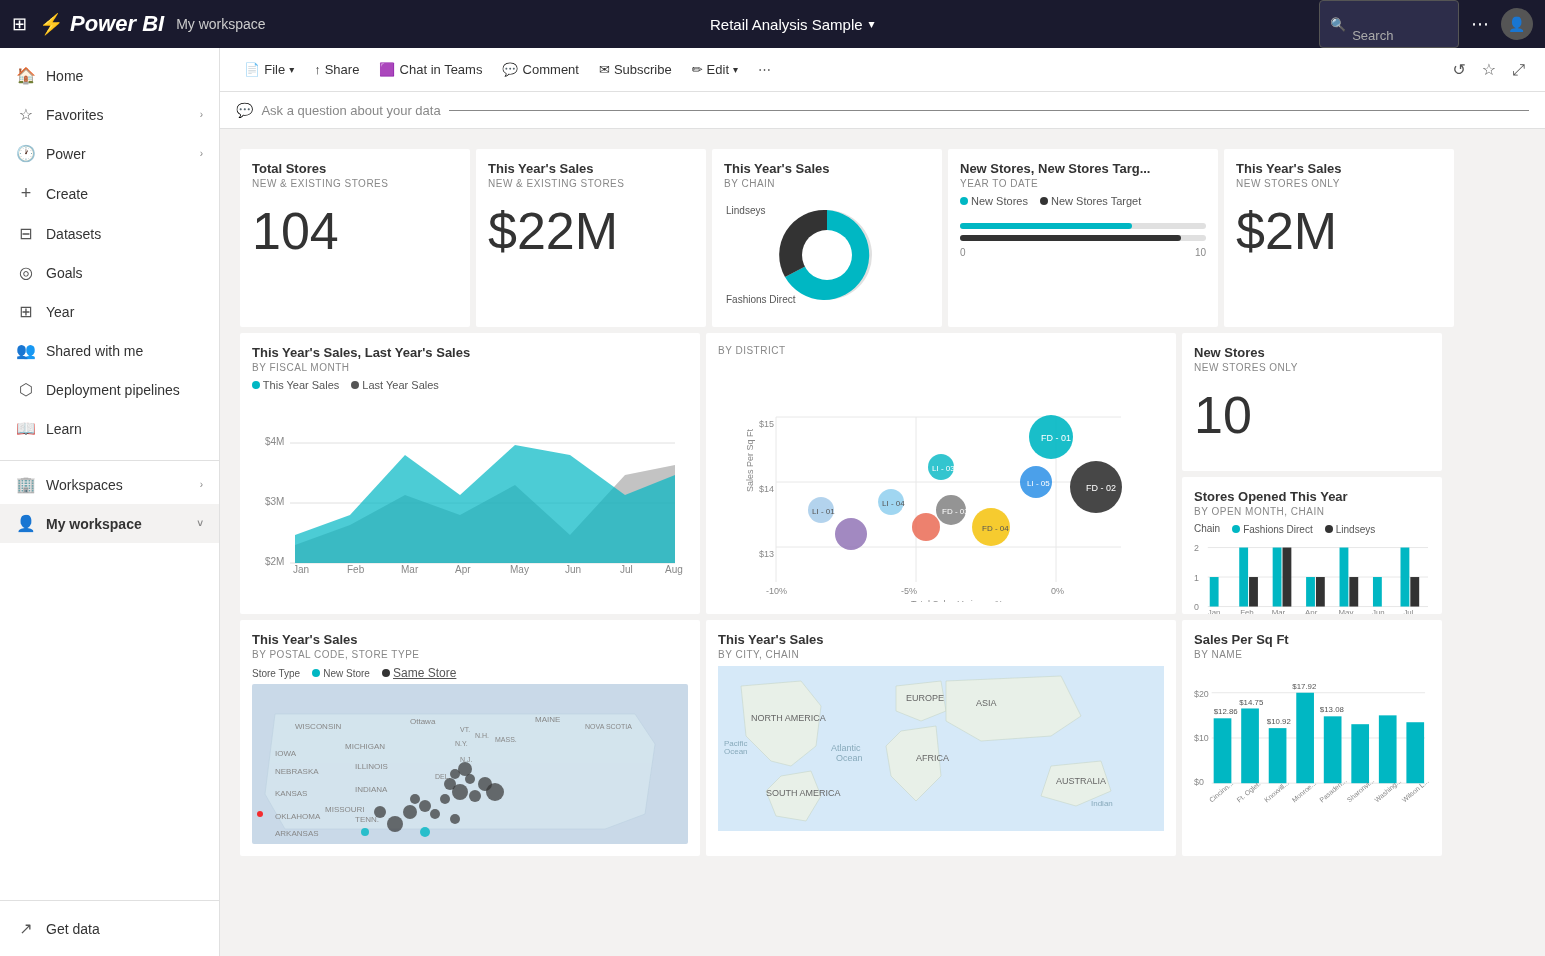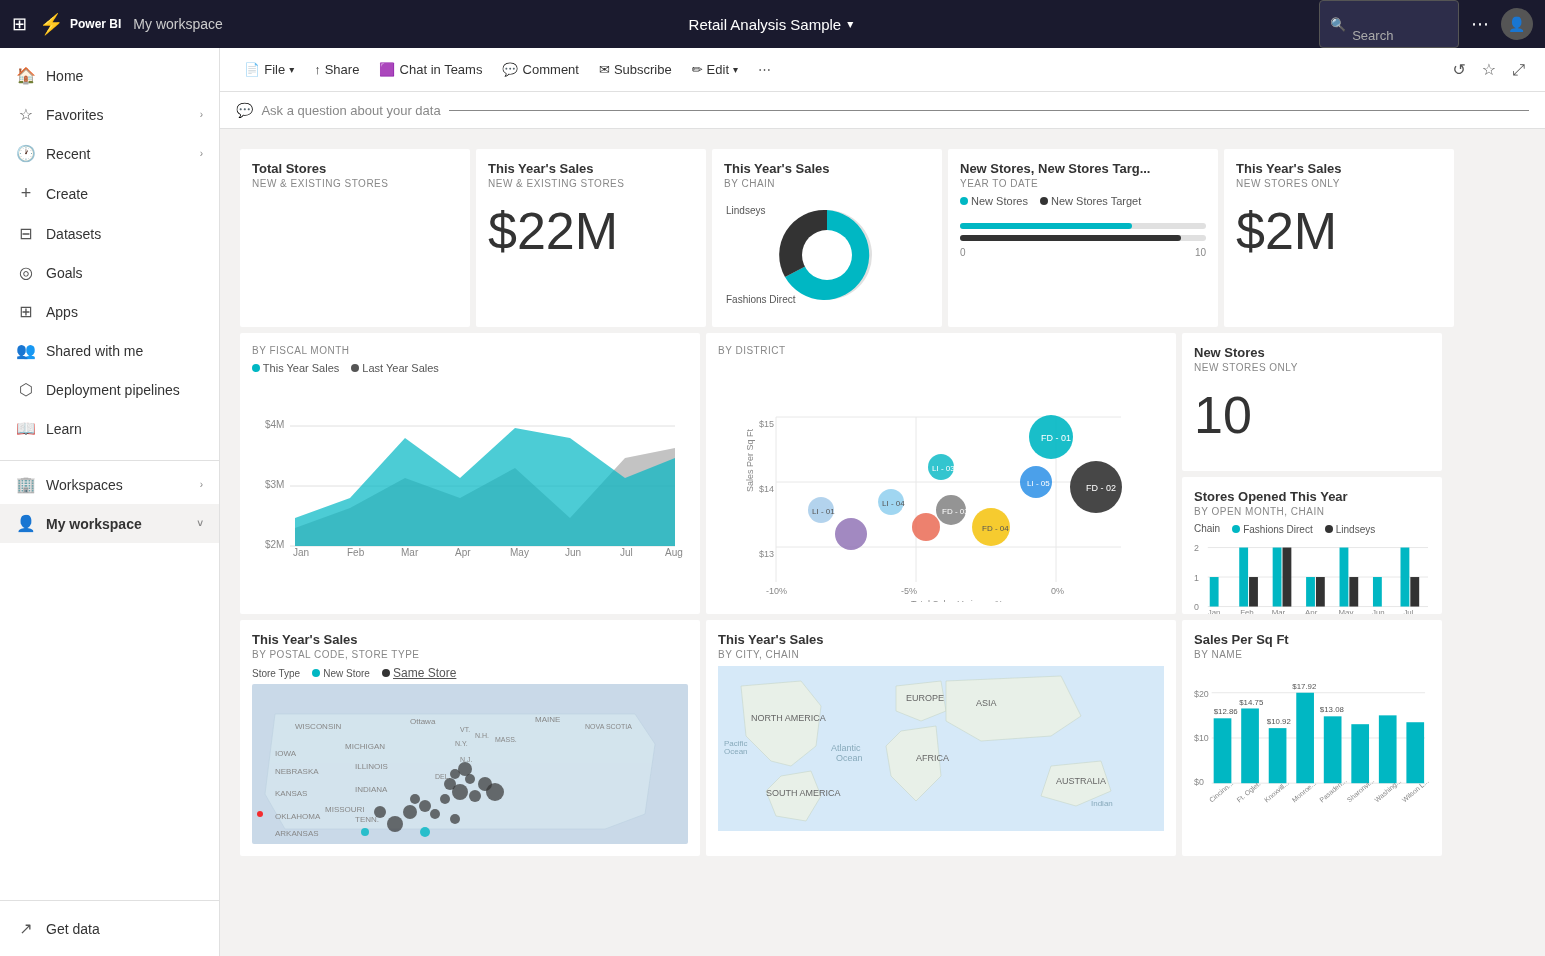--- a/index.html
+++ b/index.html
@@ -12,21 +12,21 @@
       height: 48px;
       display: flex;
       align-items: center;
       padding: 0 12px;
       gap: 12px;
       flex-shrink: 0;
     }
     .top-nav-grid-icon { font-size: 18px; cursor: pointer; }
     .top-nav-brand { display: flex; align-items: center; gap: 6px; }
     .top-nav-brand-icon { color: #f2c811; font-size: 20px; font-weight: bold; }
-    .top-nav-brand-text { color: white; font-size: 12px; font-weight: 600; }
+    .top-nav-brand-text { color: white; font-size: 22px; font-weight: 600; font-style: italic; }
     .top-nav-workspace { color: #ccc; font-size: 14px; }
     .top-nav-title { flex: 1; text-align: center; font-size: 15px; color: white; display: flex; align-items: center; justify-content: center; gap: 6px; cursor: pointer; }
     .top-nav-search { background: #2d2d4a; border: 1px solid #555; border-radius: 4px; padding: 4px 10px; color: white; font-size: 13px; width: 140px; display: flex; align-items: center; gap: 6px; }
     .top-nav-more { color: white; font-size: 18px; cursor: pointer; }
     .top-nav-avatar { width: 32px; height: 32px; background: #555; border-radius: 50%; display: flex; align-items: center; justify-content: center; color: white; font-size: 14px; }
 
     
     .main-layout { display: flex; flex: 1; overflow: hidden; }
 
     
@@ -182,38 +182,38 @@
         <span class="sidebar-item-icon">🏠</span>
         <span class="sidebar-item-label">Home</span>
       </div>
       <div class="sidebar-item">
         <span class="sidebar-item-icon">☆</span>
         <span class="sidebar-item-label">Favorites</span>
         <span class="sidebar-item-chevron">›</span>
       </div>
       <div class="sidebar-item">
         <span class="sidebar-item-icon">🕐</span>
-        <span class="sidebar-item-label">Recent</span>
+        <span class="sidebar-item-label">Power</span>
         <span class="sidebar-item-chevron">›</span>
       </div>
       <div class="sidebar-item">
         <span class="sidebar-item-icon" style="font-size:18px; font-weight:300;">+</span>
         <span class="sidebar-item-label">Create</span>
       </div>
       <div class="sidebar-item">
         <span class="sidebar-item-icon">⊟</span>
         <span class="sidebar-item-label">Datasets</span>
       </div>
       <div class="sidebar-item">
         <span class="sidebar-item-icon">◎</span>
         <span class="sidebar-item-label">Goals</span>
       </div>
       <div class="sidebar-item">
         <span class="sidebar-item-icon">⊞</span>
-        <span class="sidebar-item-label">Apps</span>
+        <span class="sidebar-item-label">Year</span>
       </div>
       <div class="sidebar-item">
         <span class="sidebar-item-icon">👥</span>
         <span class="sidebar-item-label">Shared with me</span>
       </div>
       <div class="sidebar-item">
         <span class="sidebar-item-icon">⬡</span>
         <span class="sidebar-item-label">Deployment pipelines</span>
       </div>
       <div class="sidebar-item">
@@ -285,20 +285,21 @@
         <div class="ask-bar-underline"></div>
       </div>
 
       <div class="dashboard-grid">
 
         <div class="row1">
 
           <div class="card">
             <div class="card-title">Total Stores</div>
             <div class="card-subtitle">NEW &amp; EXISTING STORES</div>
+            <div class="card-big-number">104</div>
           </div>
 
           <div class="card">
             <div class="card-title">This Year's Sales</div>
             <div class="card-subtitle">NEW &amp; EXISTING STORES</div>
             <div class="card-big-number">$22M</div>
           </div>
 
           <div class="card">
             <div class="card-title">This Year's Sales</div>
@@ -344,20 +345,21 @@
             <div class="card-title">This Year's Sales</div>
             <div class="card-subtitle">NEW STORES ONLY</div>
             <div class="card-big-number">$2M</div>
           </div>
 
         </div>
 
         <div class="row2">
 
           <div class="card">
+            <div class="card-title">This Year's Sales, Last Year's Sales</div>
             <div class="card-subtitle">BY FISCAL MONTH</div>
             <div class="legend">
               <span><span class="legend-dot" style="background:#00b7c3;"></span> <span>This Year Sales</span></span>
               <span><span class="legend-dot" style="background:#555;"></span> <span>Last Year Sales</span></span>
             </div>
             <div class="area-chart-container">
               <svg width="100%" height="180" viewBox="0 0 420 180">
 
                 <text x="5" y="170" font-size="10" fill="#888">$2M</text>
                 <text x="5" y="110" font-size="10" fill="#888">$3M</text>

